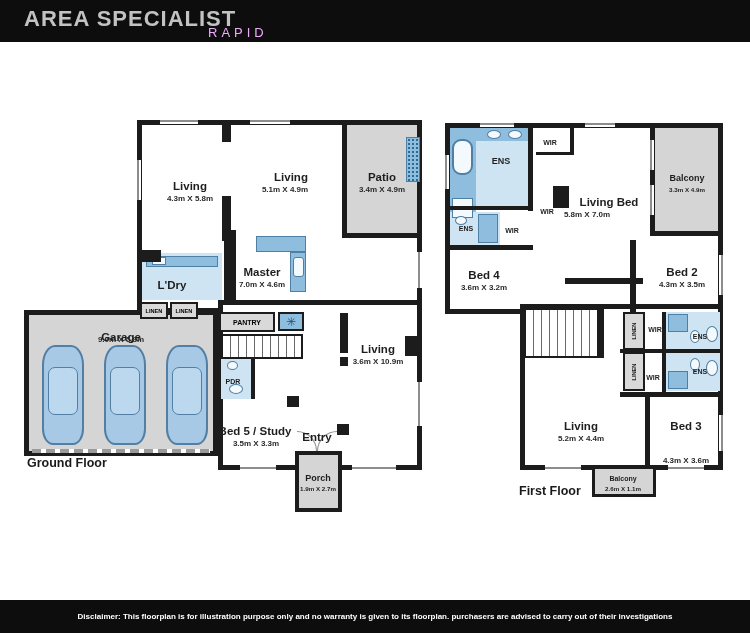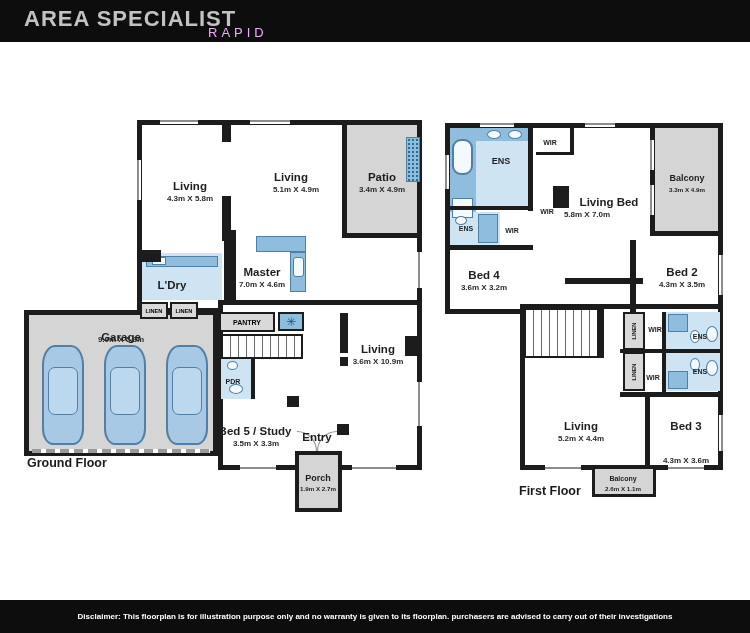--- a/index.html
+++ b/index.html
@@ -114,21 +114,21 @@
   <div class="winh" style="left:250px;top:118px;width:40px"></div>
   <div class="winv" style="left:135px;top:160px;height:40px"></div>
   <div class="winv" style="left:416px;top:252px;height:36px"></div>
   <div class="winv" style="left:416px;top:382px;height:44px"></div>
   <div class="winh" style="left:240px;top:465px;width:36px"></div>
   <div class="winh" style="left:352px;top:465px;width:44px"></div>
 
   <div class="lbl nm" style="left:190px;top:186px">Living</div>
   <div class="lbl dm" style="left:190px;top:198px">4.3m X 5.8m</div>
   <div class="lbl nm" style="left:291px;top:177px">Living</div>
-  <div class="lbl dm" style="left:296px;top:189px">5.1m X 4.9m</div>
+  <div class="lbl dm" style="left:285px;top:189px">5.1m X 4.9m</div>
   <div class="lbl nm" style="left:382px;top:177px">Patio</div>
   <div class="lbl dm" style="left:382px;top:189px">3.4m X 4.9m</div>
   <div class="lbl nm" style="left:172px;top:285px">L'Dry</div>
   <div class="lbl nm" style="left:262px;top:272px">Master</div>
   <div class="lbl dm" style="left:262px;top:284px">7.0m X 4.6m</div>
   <div class="lbl nm" style="left:121px;top:337px">Garage</div>
   <div class="lbl dm" style="left:121px;top:339px">9.0m X 5.8m</div>
   <div class="lbl t7" style="left:233px;top:381px">PDR</div>
   <div class="lbl nm" style="left:378px;top:349px">Living</div>
   <div class="lbl dm" style="left:378px;top:361px">3.6m X 10.9m</div>

